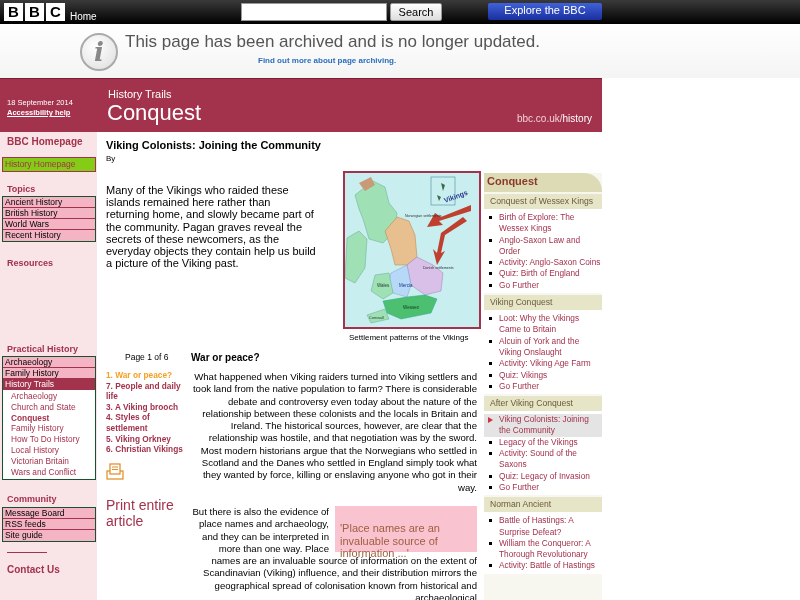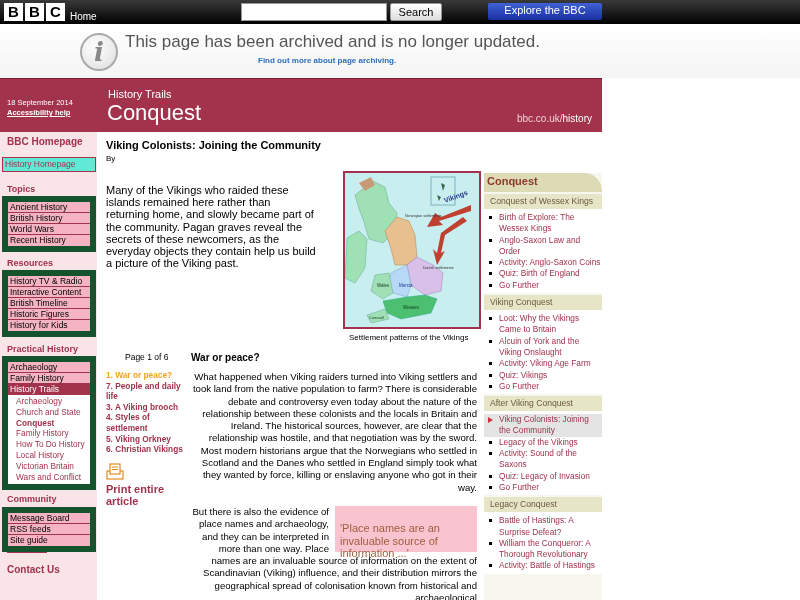--- a/index.html
+++ b/index.html
@@ -26,22 +26,22 @@
 #access { position: absolute; left: 7px; top: 29px; font-size: 7.5px; color: #fff; font-weight: bold; text-decoration: underline; text-align: center; }
 #trail-label { position: absolute; left: 108px; top: 9px; font-size: 11px; color: #fff; }
 #trail-title { position: absolute; left: 107px; top: 21px; font-size: 22px; color: #fff; }
 #site-url { position: absolute; right: 10px; top: 34px; font-size: 10px; color: #f2d0d8; }
 #site-url b { color: #fff; font-weight: normal; }
 
 
 #leftnav { position: absolute; left: 0; top: 132px; width: 97px; height: 550px; background: #f9e4e8; }
 .lnav-head { position: absolute; left: 7px; font-size: 9px; font-weight: bold; color: #a3324c; }
 #bbc-homepage { position: absolute; left: 7px; top: 4px; font-size: 10px; font-weight: bold; color: #a3324c; }
-#history-homepage { position: absolute; left: 2px; top: 25px; width: 94px; height: 15px; background: #5eead4; border: 1px solid #a3324c; font-size: 8.5px; color: #a3324c; padding-left: 2px; line-height: 13px; }
-.lnav-group { position: absolute; left: 2px; width: 94px; border: 6px solid #14532d; background: #f4b4c4; }
+#history-homepage { position: absolute; left: 2px; top: 25px; width: 94px; height: 15px; background: #84cc16; border: 1px solid #a3324c; font-size: 8.5px; color: #a3324c; padding-left: 2px; line-height: 13px; }
+.lnav-group { position: absolute; left: 2px; width: 94px; border: 1px solid #14532d; background: #f4b4c4; }
 .lnav-item { display: block; height: 11px; font-size: 8.5px; color: #000; padding-left: 2px; line-height: 11px; border-bottom: 1px solid #a3324c; }
 .lnav-item:last-child { border-bottom: none; }
 .lnav-item.active { background: #a3324c; color: #fff; }
 .lnav-sub { background: #fff; padding: 1px 0 2px 0; }
 .lnav-sub span { display: block; font-size: 8.3px; color: #a3324c; padding-left: 8px; line-height: 10.8px; }
 .lnav-sub span.current { color: #a3324c; font-weight: bold; }
 #lnav-divider { position: absolute; left: 7px; top: 420px; width: 40px; border-top: 1px solid #a3324c; }
 #contact-us { position: absolute; left: 7px; top: 432px; font-size: 10px; font-weight: bold; color: #a3324c; }
 
 
@@ -50,21 +50,21 @@
 #intro { position: absolute; left: 106px; top: 184px; width: 210px; font-size: 11px; line-height: 12.2px; color: #000; }
 
 #map-box { position: absolute; left: 343px; top: 171px; width: 138px; height: 158px; border: 2px solid #a3324c; background: #c8eef0; overflow: hidden; }
 #map-caption { position: absolute; left: 349px; top: 333px; font-size: 8px; color: #000; }
 
 #pages-col { position: absolute; left: 106px; top: 352px; width: 82px; }
 #page-count { font-size: 8.5px; color: #000; margin-bottom: 8px; margin-left: 19px; }
 .page-link { display: block; font-size: 8.3px; font-weight: bold; color: #a3324c; line-height: 10.6px; }
 .page-link.current { color: #f4a020; }
 #print-icon { margin-top: 8px; width: 18px; height: 17px; position: relative; }
-#print-article { display: block; font-size: 11px; font-weight: bold; color: #a3324c; margin-top: 3px; }
+#print-article { display: block; font-size: 14px; font-weight: normal; color: #a3324c; margin-top: 17px; }
 
 #body-text { position: absolute; left: 191px; top: 352px; width: 286px; }
 #section-head { font-size: 10px; font-weight: bold; color: #000; margin-bottom: 8px; }
 .para { font-size: 9.6px; line-height: 12.3px; color: #000; text-align: right; }
 #para2-wrap { position: absolute; top: 154px; left: 0; width: 286px; }
 #pullquote { float: right; width: 142px; height: 46px; margin: 0 0 3px 6px; background: #f9c3cf; color: #a06040; font-size: 11px; line-height: 12.5px; padding: 16px 5px; }
 
 
 #rightnav { position: absolute; left: 484px; top: 173px; width: 118px; height: 427px; background: #f8f7ef; }
 #rn-title { height: 19px; background: #dcdbb6; border-top-right-radius: 18px; font-size: 11px; font-weight: bold; color: #8b3a28; padding: 2px 0 0 3px; }
@@ -110,27 +110,20 @@
 
   <div class="lnav-head" style="top:52px">Topics</div>
   <div class="lnav-group" style="top:64px">
     <a class="lnav-item">Ancient History</a>
     <a class="lnav-item">British History</a>
     <a class="lnav-item">World Wars</a>
     <a class="lnav-item">Recent History</a>
   </div>
 
   <div class="lnav-head" style="top:126px">Resources</div>
-  <div class="lnav-group" style="top:138px">
-    <a class="lnav-item">History TV &amp; Radio</a>
-    <a class="lnav-item">Interactive Content</a>
-    <a class="lnav-item">British Timeline</a>
-    <a class="lnav-item">Historic Figures</a>
-    <a class="lnav-item">History for Kids</a>
-  </div>
 
   <div class="lnav-head" style="top:212px">Practical History</div>
   <div class="lnav-group" style="top:224px">
     <a class="lnav-item">Archaeology</a>
     <a class="lnav-item">Family History</a>
     <a class="lnav-item active">History Trails</a>
     <div class="lnav-sub">
       <span>Archaeology</span>
       <span>Church and State</span>
       <span class="current">Conquest</span>
@@ -244,19 +237,19 @@
 
   <div class="rn-head">After Viking Conquest</div>
   <div class="rn-list">
     <div class="rn-item current">Viking Colonists: Joining the Community</div>
     <div class="rn-item">Legacy of the Vikings</div>
     <div class="rn-item">Activity: Sound of the Saxons</div>
     <div class="rn-item">Quiz: Legacy of Invasion</div>
     <div class="rn-item">Go Further</div>
   </div>
 
-  <div class="rn-head">Legacy Conquest</div>
+  <div class="rn-head">Norman Ancient</div>
   <div class="rn-list">
     <div class="rn-item">Battle of Hastings: A Surprise Defeat?</div>
     <div class="rn-item">William the Conqueror: A Thorough Revolutionary</div>
     <div class="rn-item">Activity: Battle of Hastings</div>
   </div>
 </div>
 
 </body></html>

